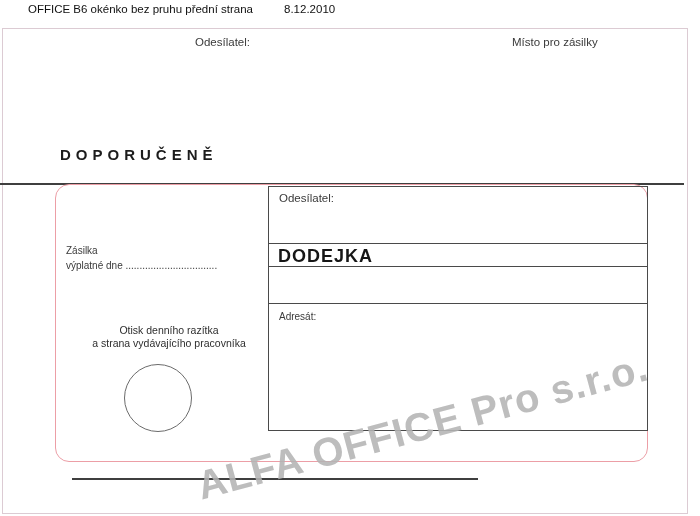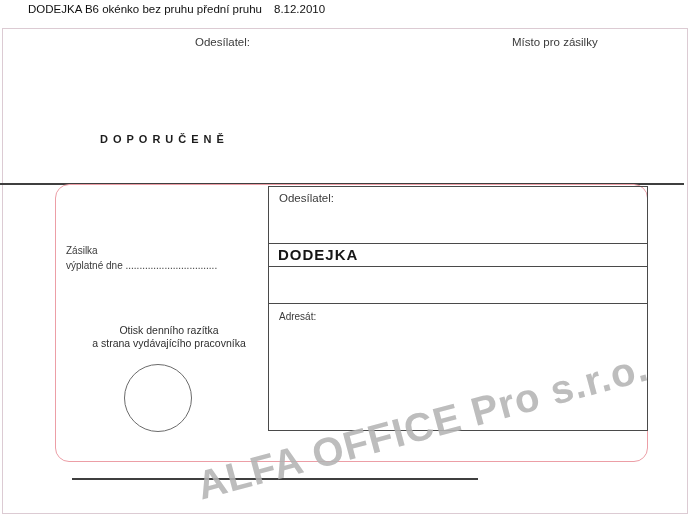--- a/index.html
+++ b/index.html
@@ -1,60 +1,60 @@
 <!DOCTYPE html>
 <html><head>
 <meta charset="utf-8">
 <style>
   html,body { margin:0; padding:0; background:#fff; }
   body { font-family:"Liberation Sans", sans-serif; }
   .stage { position:relative; width:700px; height:516px; background:#ffffff; overflow:hidden; color:#333; }
 
   .page-title { position:absolute; left:28px; top:3px; font-size:11.5px; color:#101010; white-space:nowrap; }
-  .page-title .date { margin-left:12px; }
+  .page-title .date { margin-left:31px; }
 
   .envelope { position:absolute; left:2px; top:28px; width:684px; height:484px; border:1px solid #dccbd3; background:transparent; }
 
   .lbl { position:absolute; font-size:11.5px; color:#3a3a3a; white-space:nowrap; }
   .lbl-sender-top { left:195px; top:36px; }
   .lbl-postage { left:512px; top:36px; }
 
-  .registered { position:absolute; left:60px; top:133px; font-size:11px; font-weight:bold; letter-spacing:5px; color:#1c1c1c; white-space:nowrap;margin-left:40px; }
+  .registered { position:absolute; left:60px; top:146px; font-size:15px; font-weight:bold; letter-spacing:5px; color:#1c1c1c; white-space:nowrap; }
 
   .hline-top { position:absolute; left:0px; top:183px; width:684px; height:2px; background:#3f3f3f; }
 
   .pink-box { position:absolute; left:55px; top:184px; width:591px; height:276px; border:1px solid #ec9ea6; border-radius:14px; background:transparent; }
 
   .addr-box { position:absolute; left:268px; top:186px; width:378px; height:243px; border:1px solid #4a4a4a; background:transparent; }
   .addr-box .divider { position:absolute; left:0; right:0; height:0; border-top:1px solid #4a4a4a; }
   .divider-1 { top:56px; }
   .divider-2 { top:79px; }
   .divider-3 { top:116px; }
   .addr-sender { position:absolute; left:10px; top:5px; font-size:11.5px; color:#3a3a3a; }
-  .form-name { position:absolute; left:9px; top:59px; font-size:15px; font-weight:bold; letter-spacing:1px; color:#161616; }
+  .form-name { position:absolute; left:9px; top:59px; font-size:18px; font-weight:bold; letter-spacing:1px; color:#161616; }
   .addressee { position:absolute; left:10px; top:124px; font-size:10px; color:#3a3a3a; }
 
   .stored-note { position:absolute; left:66px; top:243px; font-size:10px; line-height:15px; color:#3a3a3a; white-space:nowrap; }
 
   .stamp-note { position:absolute; left:63px; top:324px; width:212px; text-align:center; font-size:10.5px; line-height:13px; color:#2e2e2e; }
   .stamp-circle { position:absolute; left:124px; top:364px; width:66px; height:66px; border:1px solid #6b6b6b; border-radius:50%; background:transparent; }
 
   .confirm-line { position:absolute; left:130px; top:444px; font-size:11px; color:#2e2e2e; white-space:nowrap; }
 
   .hline-bottom { position:absolute; left:72px; top:478px; width:406px; height:2px; background:#3f3f3f; }
 
   .watermark { position:absolute; left:190px; top:404px; font-size:40px; font-weight:bold; letter-spacing:1px; color:#b4b4b4; opacity:0.88; white-space:nowrap; transform:rotate(-15deg); transform-origin:center center; z-index:10; pointer-events:none; }
 </style>
 </head>
 <body>
 
 <div class="stage">
 
   <div class="page-title">
-    <span>DODEJKA B6 okénko bez pruhu přední pruhu</span><span class="date">8.12.2010</span>
+    <span>OFFICE B6 okénko bez pruhu přední strana</span><span class="date">8.12.2010</span>
   </div>
 
   <div class="envelope"></div>
 
   <div class="lbl lbl-sender-top">Odesílatel:</div>
   <div class="lbl lbl-postage">Místo pro zásilky</div>
 
   <div class="registered">DOPORUČENĚ</div>
 
   <div class="hline-top"></div>

